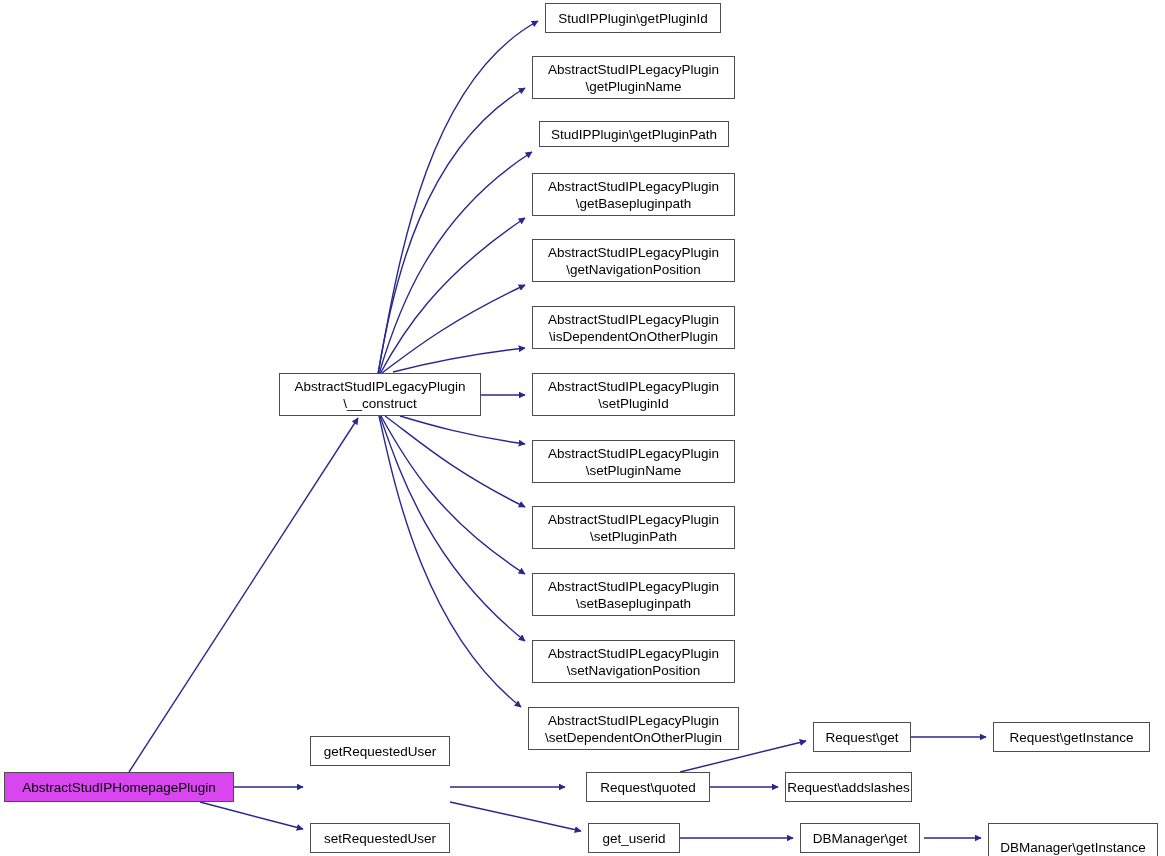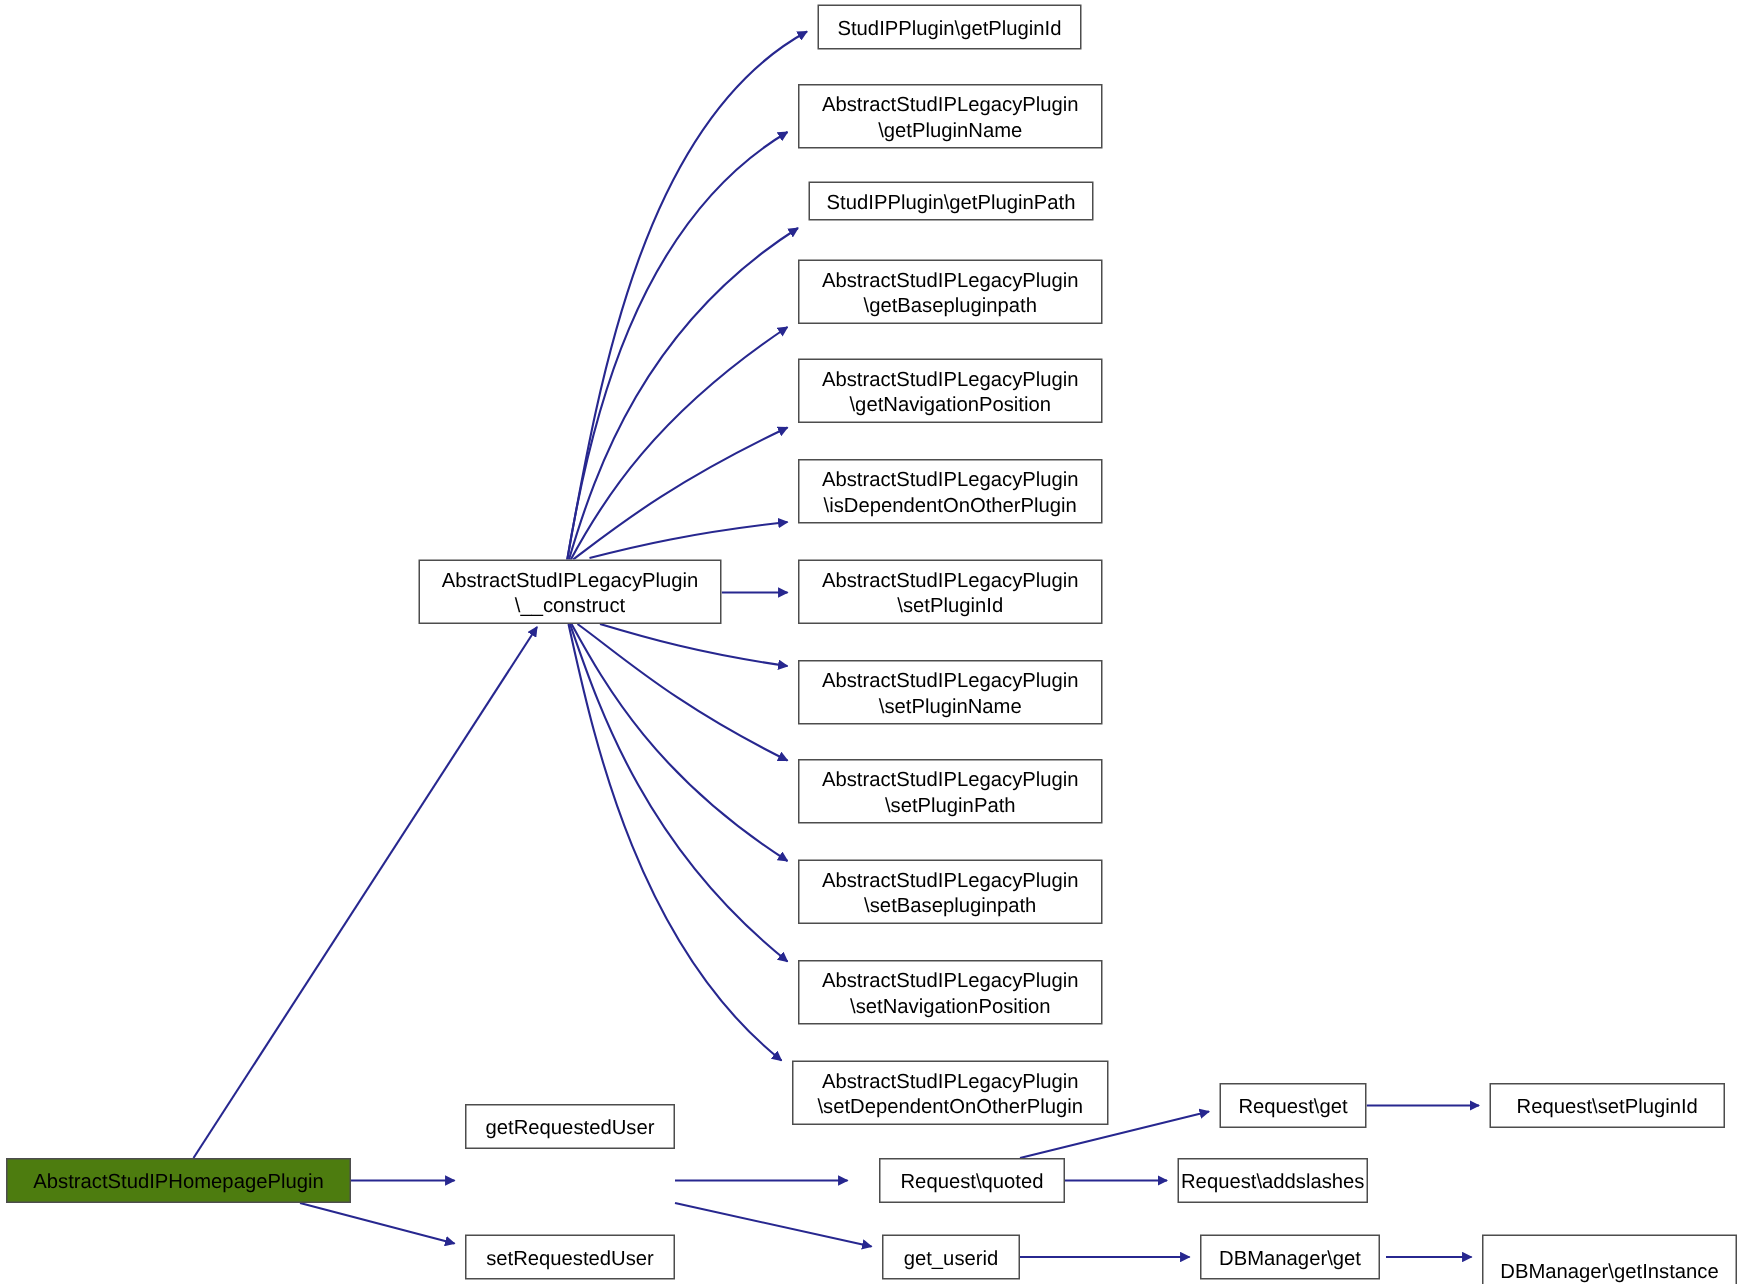--- a/index.html
+++ b/index.html
@@ -37,21 +37,21 @@
     text-align: center;
     display: flex;
     flex-direction: column;
     align-items: center;
     justify-content: center;
     white-space: pre;
     letter-spacing: 0px;
     z-index: 2;
   }
   .gnode.highlight {
-    background: #4d7c0f;
+    background: #d946ef;
     text-align: right;
   }
   .gnode .nline {
     display: block;
   }
 </style>
 </head>
 <body>
 
 <div id="callgraph">
@@ -98,15 +98,15 @@
     <div class="gnode" style="left: 528px; top: 707px; width: 211px; height: 43px;"><span class="nline">AbstractStudIPLegacyPlugin</span><span class="nline">\setDependentOnOtherPlugin</span></div>
     <div class="gnode" style="left: 279px; top: 373px; width: 202px; height: 43px;"><span class="nline">AbstractStudIPLegacyPlugin</span><span class="nline">\__construct</span></div>
     <div class="gnode highlight" style="left: 4px; top: 772px; width: 230px; height: 30px;"><span class="nline">AbstractStudIPHomepagePlugin</span></div>
     <div class="gnode" style="left: 310px; top: 736px; width: 140px; height: 30px;"><span class="nline">getRequestedUser</span></div>
     <div class="gnode" style="left: 310px; top: 823px; width: 140px; height: 30px;"><span class="nline">setRequestedUser</span></div>
     <div class="gnode" style="left: 572px; top: 772px; width: 124px; height: 30px; margin-left: 14px;"><span class="nline">Request\quoted</span></div>
     <div class="gnode" style="left: 588px; top: 823px; width: 92px; height: 30px;"><span class="nline">get_userid</span></div>
     <div class="gnode" style="left: 813px; top: 722px; width: 98px; height: 30px;"><span class="nline">Request\get</span></div>
     <div class="gnode" style="left: 785px; top: 772px; width: 127px; height: 30px;"><span class="nline">Request\addslashes</span></div>
     <div class="gnode" style="left: 800px; top: 823px; width: 120px; height: 30px;"><span class="nline">DBManager\get</span></div>
-    <div class="gnode" style="left: 993px; top: 722px; width: 157px; height: 30px;"><span class="nline">Request\setPluginId</span></div>
+    <div class="gnode" style="left: 993px; top: 722px; width: 157px; height: 30px;"><span class="nline">Request\getInstance</span></div>
     <div class="gnode" style="left: 988px; top: 823px; width: 170px; height: 48px; justify-content: center;"><span class="nline">DBManager\getInstance</span></div>
   </div>
 
 </body></html>

